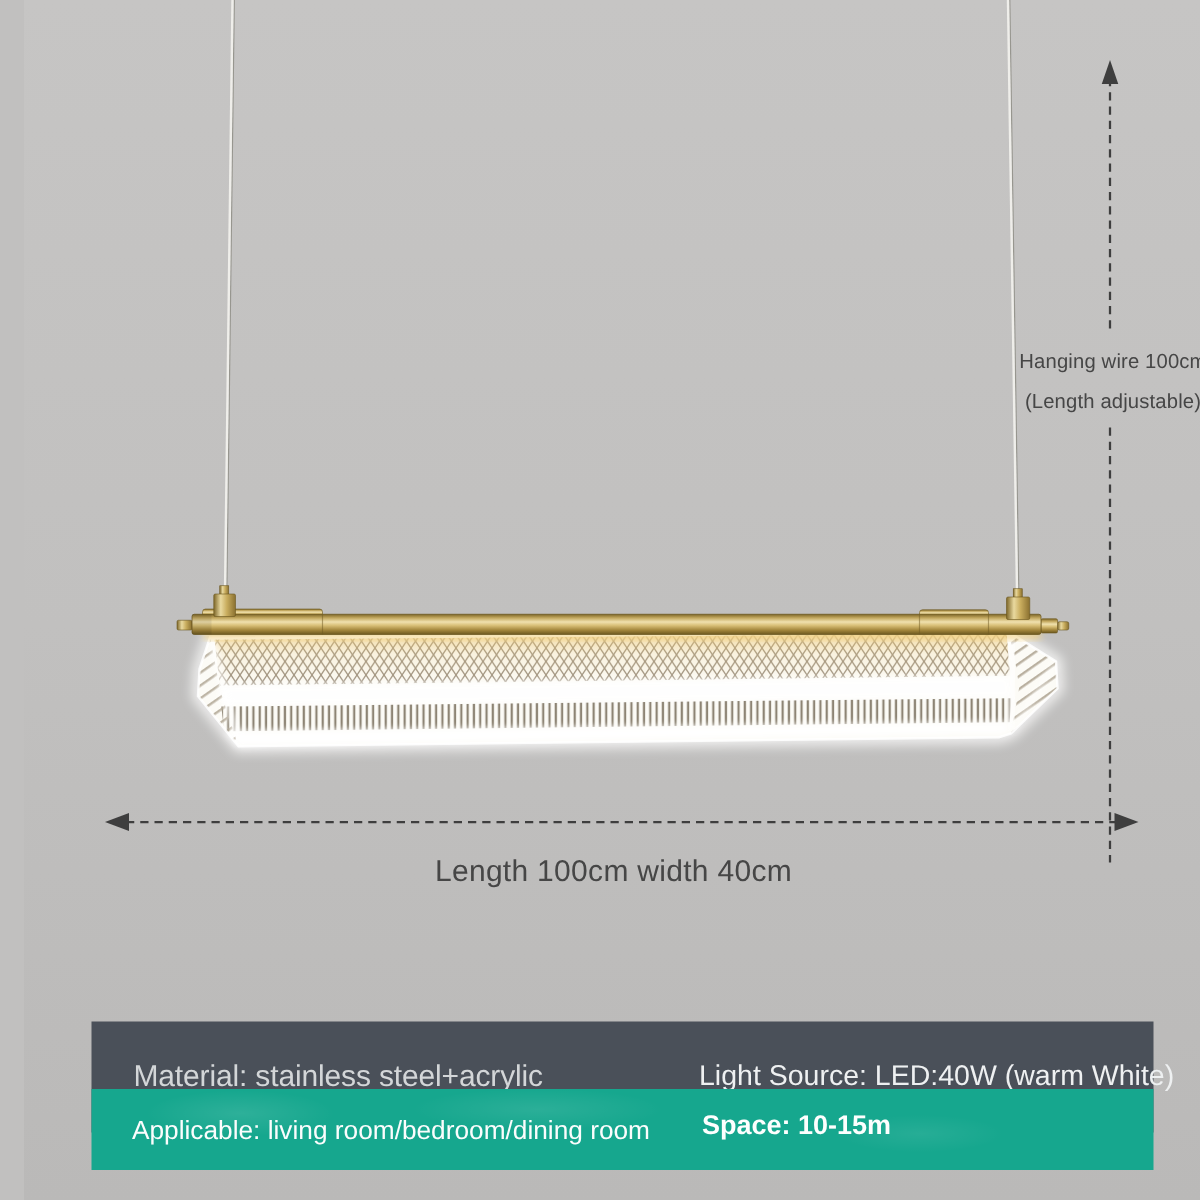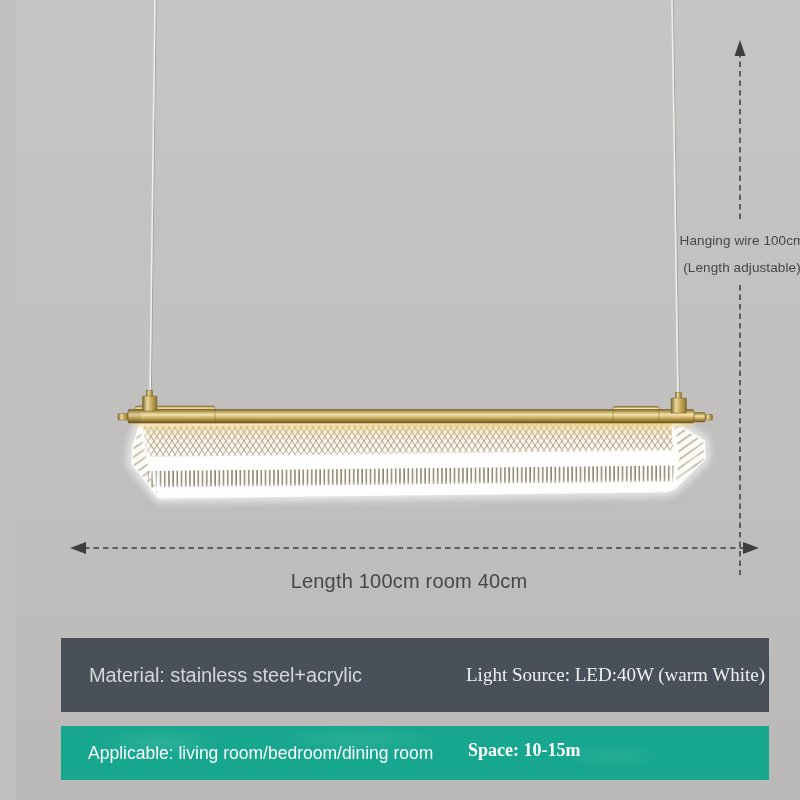--- a/index.html
+++ b/index.html
@@ -20,24 +20,24 @@
     text-align:center;color:var(--annotation-text,#464646);
     font-size:13.5px;line-height:27px;letter-spacing:.1px;
   }
   .length-label{
     position:absolute;left:190px;top:570px;width:406px;
     text-align:center;color:var(--annotation-text,#4c4c4c);
     font-size:20px;letter-spacing:.2px;
   }
   
   .spec-bar{position:absolute;left:45px;width:708px;display:flex;align-items:center;}
-  .spec-bar.dark{top:638px;height:74px;background:var(--bar-dark,#4a5059);}
+  .spec-bar.dark{top:681px;height:74px;background:var(--bar-dark,#4a5059);}
   .spec-bar.teal{top:726px;height:54px;background:var(--bar-teal,#16a78e);}
   .spec-bar .left-text{margin-left:28px;white-space:nowrap;}
-  .spec-bar .right-text{position:absolute;white-space:nowrap;font-family:Liberation Serif, serif;}
+  .spec-bar .right-text{position:absolute;white-space:nowrap;}
   .dark .left-text{font-size:20px;color:#d3d6d8;letter-spacing:-0.1px;}
   .dark .right-text{left:405px;font-size:19px;color:#eef0f1;}
   .teal .left-text{margin-left:27px;font-size:17.5px;color:#fbfdfd;}
   .teal .right-text{left:407px;font-size:18px;font-weight:bold;color:#fdfffe;transform:translateY(-3px);}
   .teal-texture{
     position:absolute;inset:0;pointer-events:none;
     background:
       radial-gradient(ellipse 90px 22px at 14% 30%, rgba(255,255,255,.10), transparent 70%),
       radial-gradient(ellipse 120px 20px at 42% 25%, rgba(255,255,255,.09), transparent 70%),
       radial-gradient(ellipse 80px 18px at 78% 55%, rgba(255,255,255,.07), transparent 70%);
@@ -151,21 +151,21 @@
       <polygon points="54,548 70,542 70,554" fill="#3e3e3e" stroke="none" stroke-dasharray="none"></polygon>
       <polygon points="743,548 727,542 727,554" fill="#3e3e3e" stroke="none" stroke-dasharray="none"></polygon>
     </g>
   </svg>
 
   <div class="hanging-label">
     <div>Hanging wire 100cm</div>
     <div>(Length adjustable)</div>
   </div>
 
-  <div class="length-label">Length 100cm room 40cm</div>
+  <div class="length-label">Length 100cm width 40cm</div>
 
   <div class="spec-bar dark">
     <span class="left-text">Material: stainless steel+acrylic</span>
     <span class="right-text">Light Source: LED:40W (warm White)</span>
   </div>
 
   <div class="spec-bar teal">
     <div class="teal-texture"></div>
     <span class="left-text">Applicable: living room/bedroom/dining room</span>
     <span class="right-text">Space: 10-15m</span>

